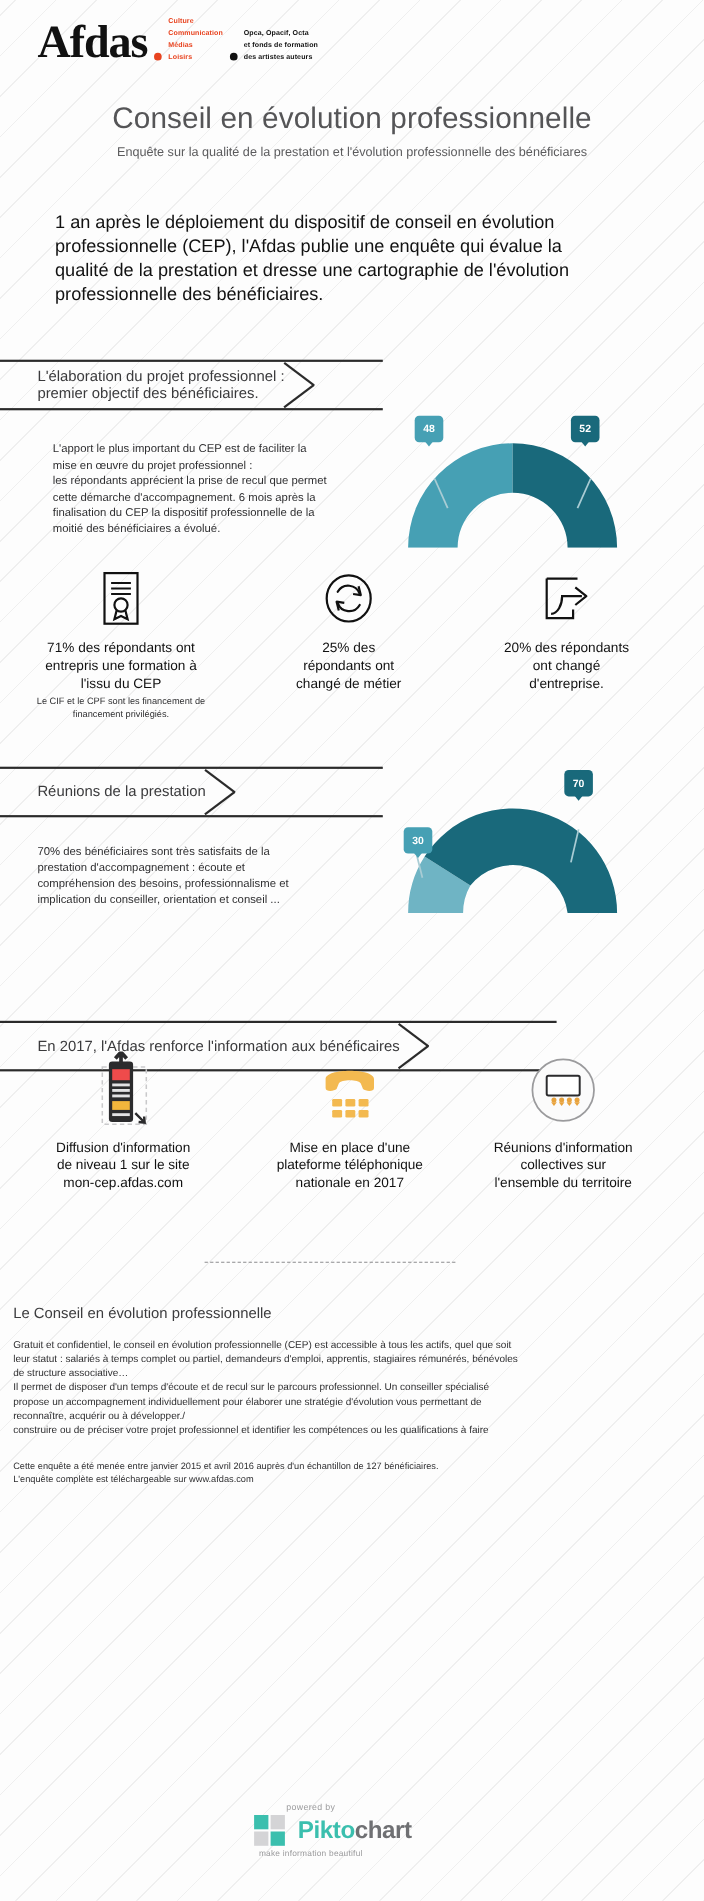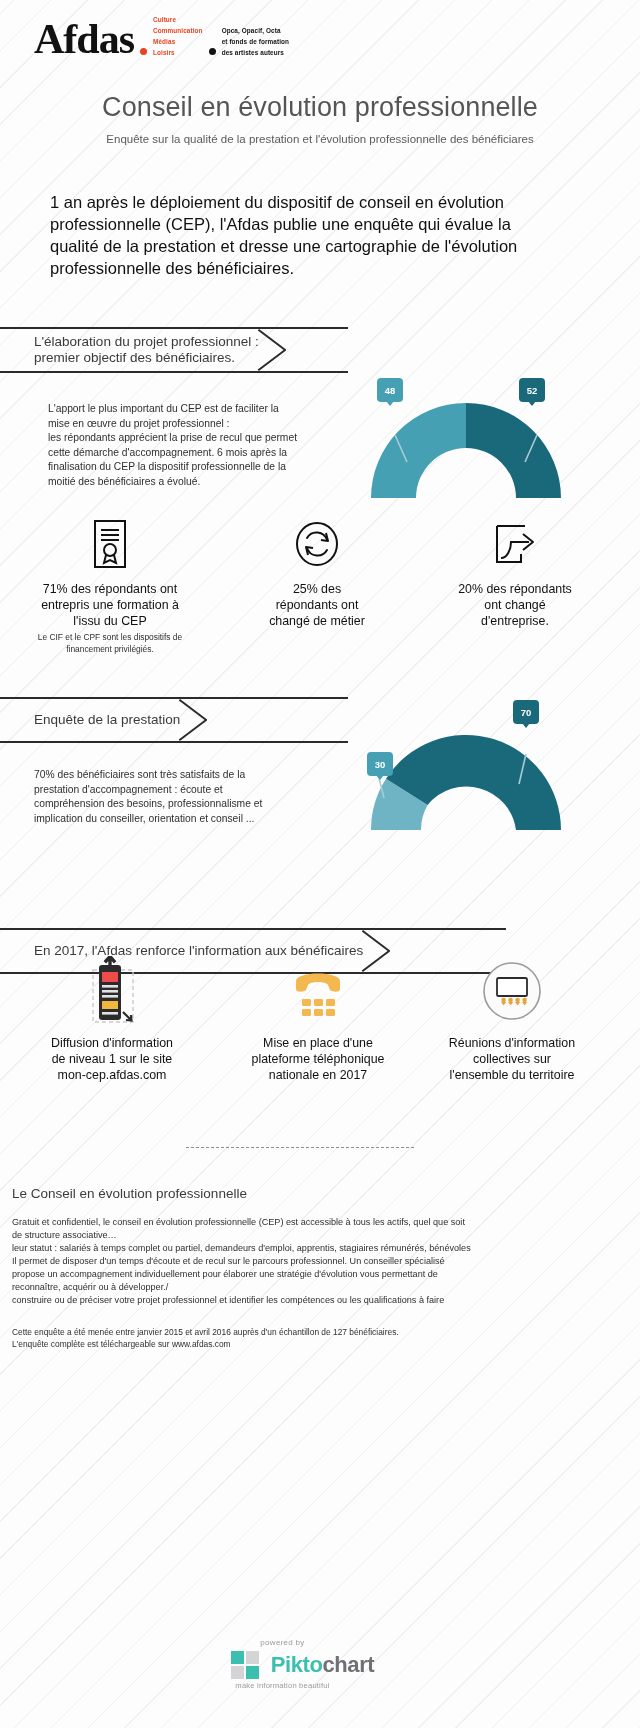--- a/index.html
+++ b/index.html
@@ -344,21 +344,21 @@
         <path d="M 17 37 L 15 45 L 21 42 L 27 45 L 25 37"></path>
       </svg>
     </div>
     <div class="stat-label">
       <div>71% des répondants ont</div>
       <div>entrepris une formation à</div>
       <div>l'issu du CEP</div>
     </div>
   </div>
   <div class="small-note" style="left:10px; top:632px; width:200px;">
-    <div>Le CIF et le CPF sont les dispositifs de</div>
+    <div>Le CIF et le CPF sont les financement de</div>
     <div>financement privilégiés.</div>
   </div>
 
   <div class="stat-col" style="left:222px; top:516px; width:190px;">
     <div class="stat-icon">
       <svg width="48" height="48" viewBox="0 0 48 48" fill="none" stroke="#111" stroke-width="2">
         <ellipse cx="24" cy="24" rx="20" ry="21"></ellipse>
         <path d="M 14 18 A 11 11 0 0 1 34 20" stroke-linecap="round"></path>
         <path d="M 34 30 A 11 11 0 0 1 14 28" stroke-linecap="round"></path>
         <path d="M 33 13 L 35 21 L 28 20" stroke-linejoin="round"></path>
@@ -383,21 +383,21 @@
     </div>
     <div class="stat-label">
       <div>20% des répondants</div>
       <div>ont changé</div>
       <div>d'entreprise.</div>
     </div>
   </div>
 
   <div class="banner" style="top:697px; width:348px;">
     <div class="banner-body">
-      <div class="banner-text">Enquête de la prestation</div>
+      <div class="banner-text">Réunions de la prestation</div>
     </div>
     <div class="banner-notch"></div>
   </div>
 
   <div class="donut" style="left:351px; top:706px; width:230px; height:126px;">
     <svg width="230" height="124" viewBox="0 0 230 124">
 
       <path d="M 20 124 A 95 95 0 0 1 35.0 72.7 L 76.6 99.0 A 50 50 0 0 0 70 124 Z" fill="#6fb4c4"></path>
 
       <path d="M 35.0 72.7 A 95 95 0 0 1 210 124 L 165 124 A 50 50 0 0 0 76.6 99.0 Z" fill="#19697b"></path>
@@ -488,22 +488,22 @@
       <div>l'ensemble du territoire</div>
     </div>
   </div>
 
   <div class="dashed-divider"></div>
 
   <div class="footer-head">Le Conseil en évolution professionnelle</div>
 
   <div class="footer-para" style="top:1216px;">
     <div>Gratuit et confidentiel, le conseil en évolution professionnelle (CEP) est accessible à tous les actifs, quel que soit</div>
+    <div>leur statut : salariés à temps complet ou partiel, demandeurs d'emploi, apprentis, stagiaires rémunérés, bénévoles</div>
     <div>de structure associative…</div>
-    <div>leur statut : salariés à temps complet ou partiel, demandeurs d'emploi, apprentis, stagiaires rémunérés, bénévoles</div>
     <div>Il permet de disposer d'un temps d'écoute et de recul sur le parcours professionnel. Un conseiller spécialisé</div>
     <div>propose un accompagnement individuellement pour élaborer une stratégie d'évolution vous permettant de</div>
     <div>reconnaître, acquérir ou à développer./</div>
     <div>construire ou de préciser votre projet professionnel et identifier les compétences ou les qualifications à faire</div>
   </div>
 
   <div class="footer-para" style="top:1326px; font-size:8.4px;">
     <div>Cette enquête a été menée entre janvier 2015 et avril 2016 auprès d'un échantillon de 127 bénéficiaires.</div>
     <div>L'enquête complète est téléchargeable sur www.afdas.com</div>
   </div>

